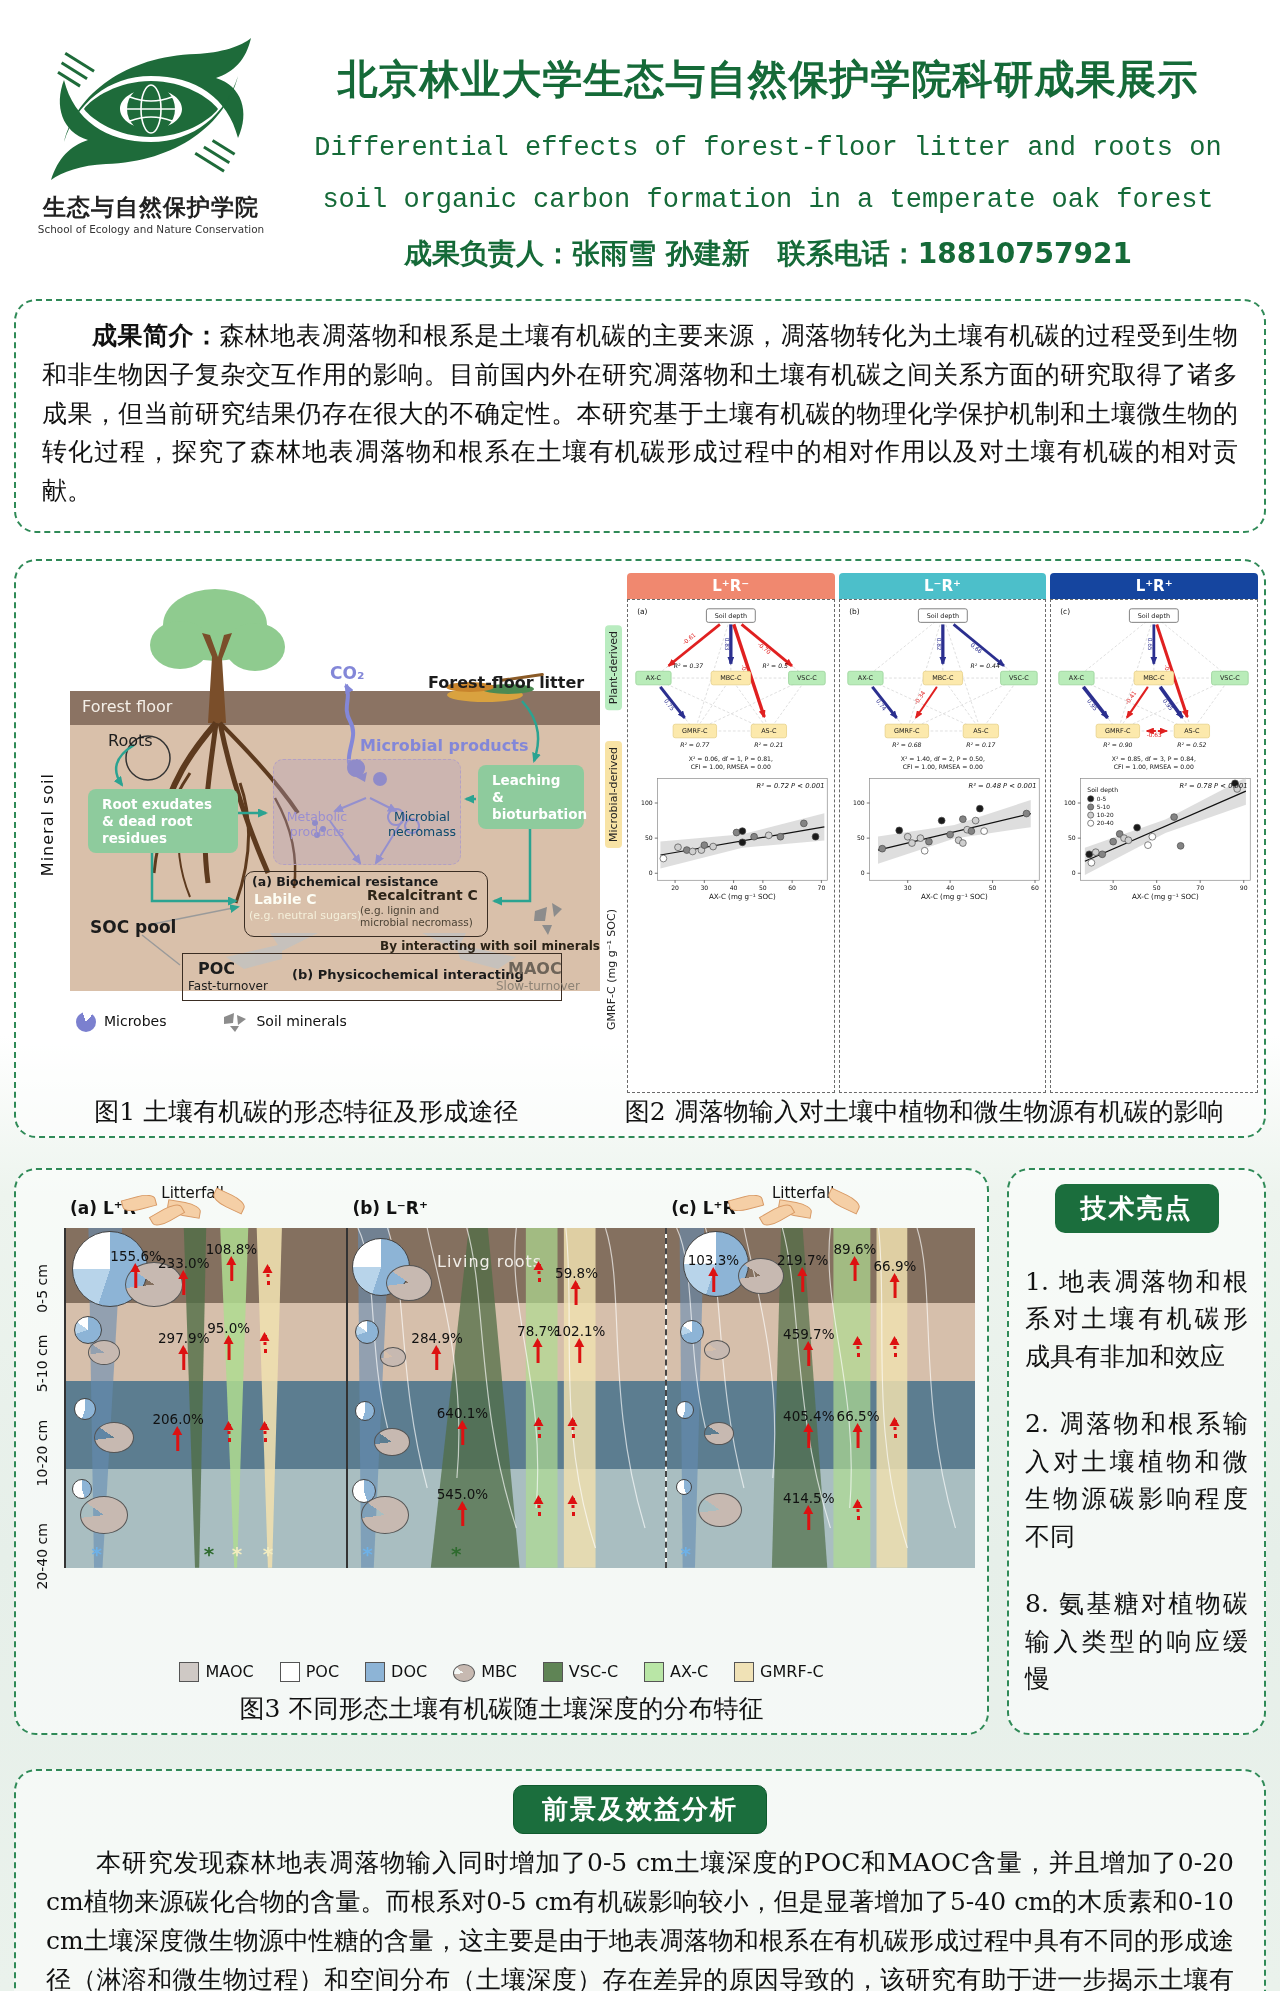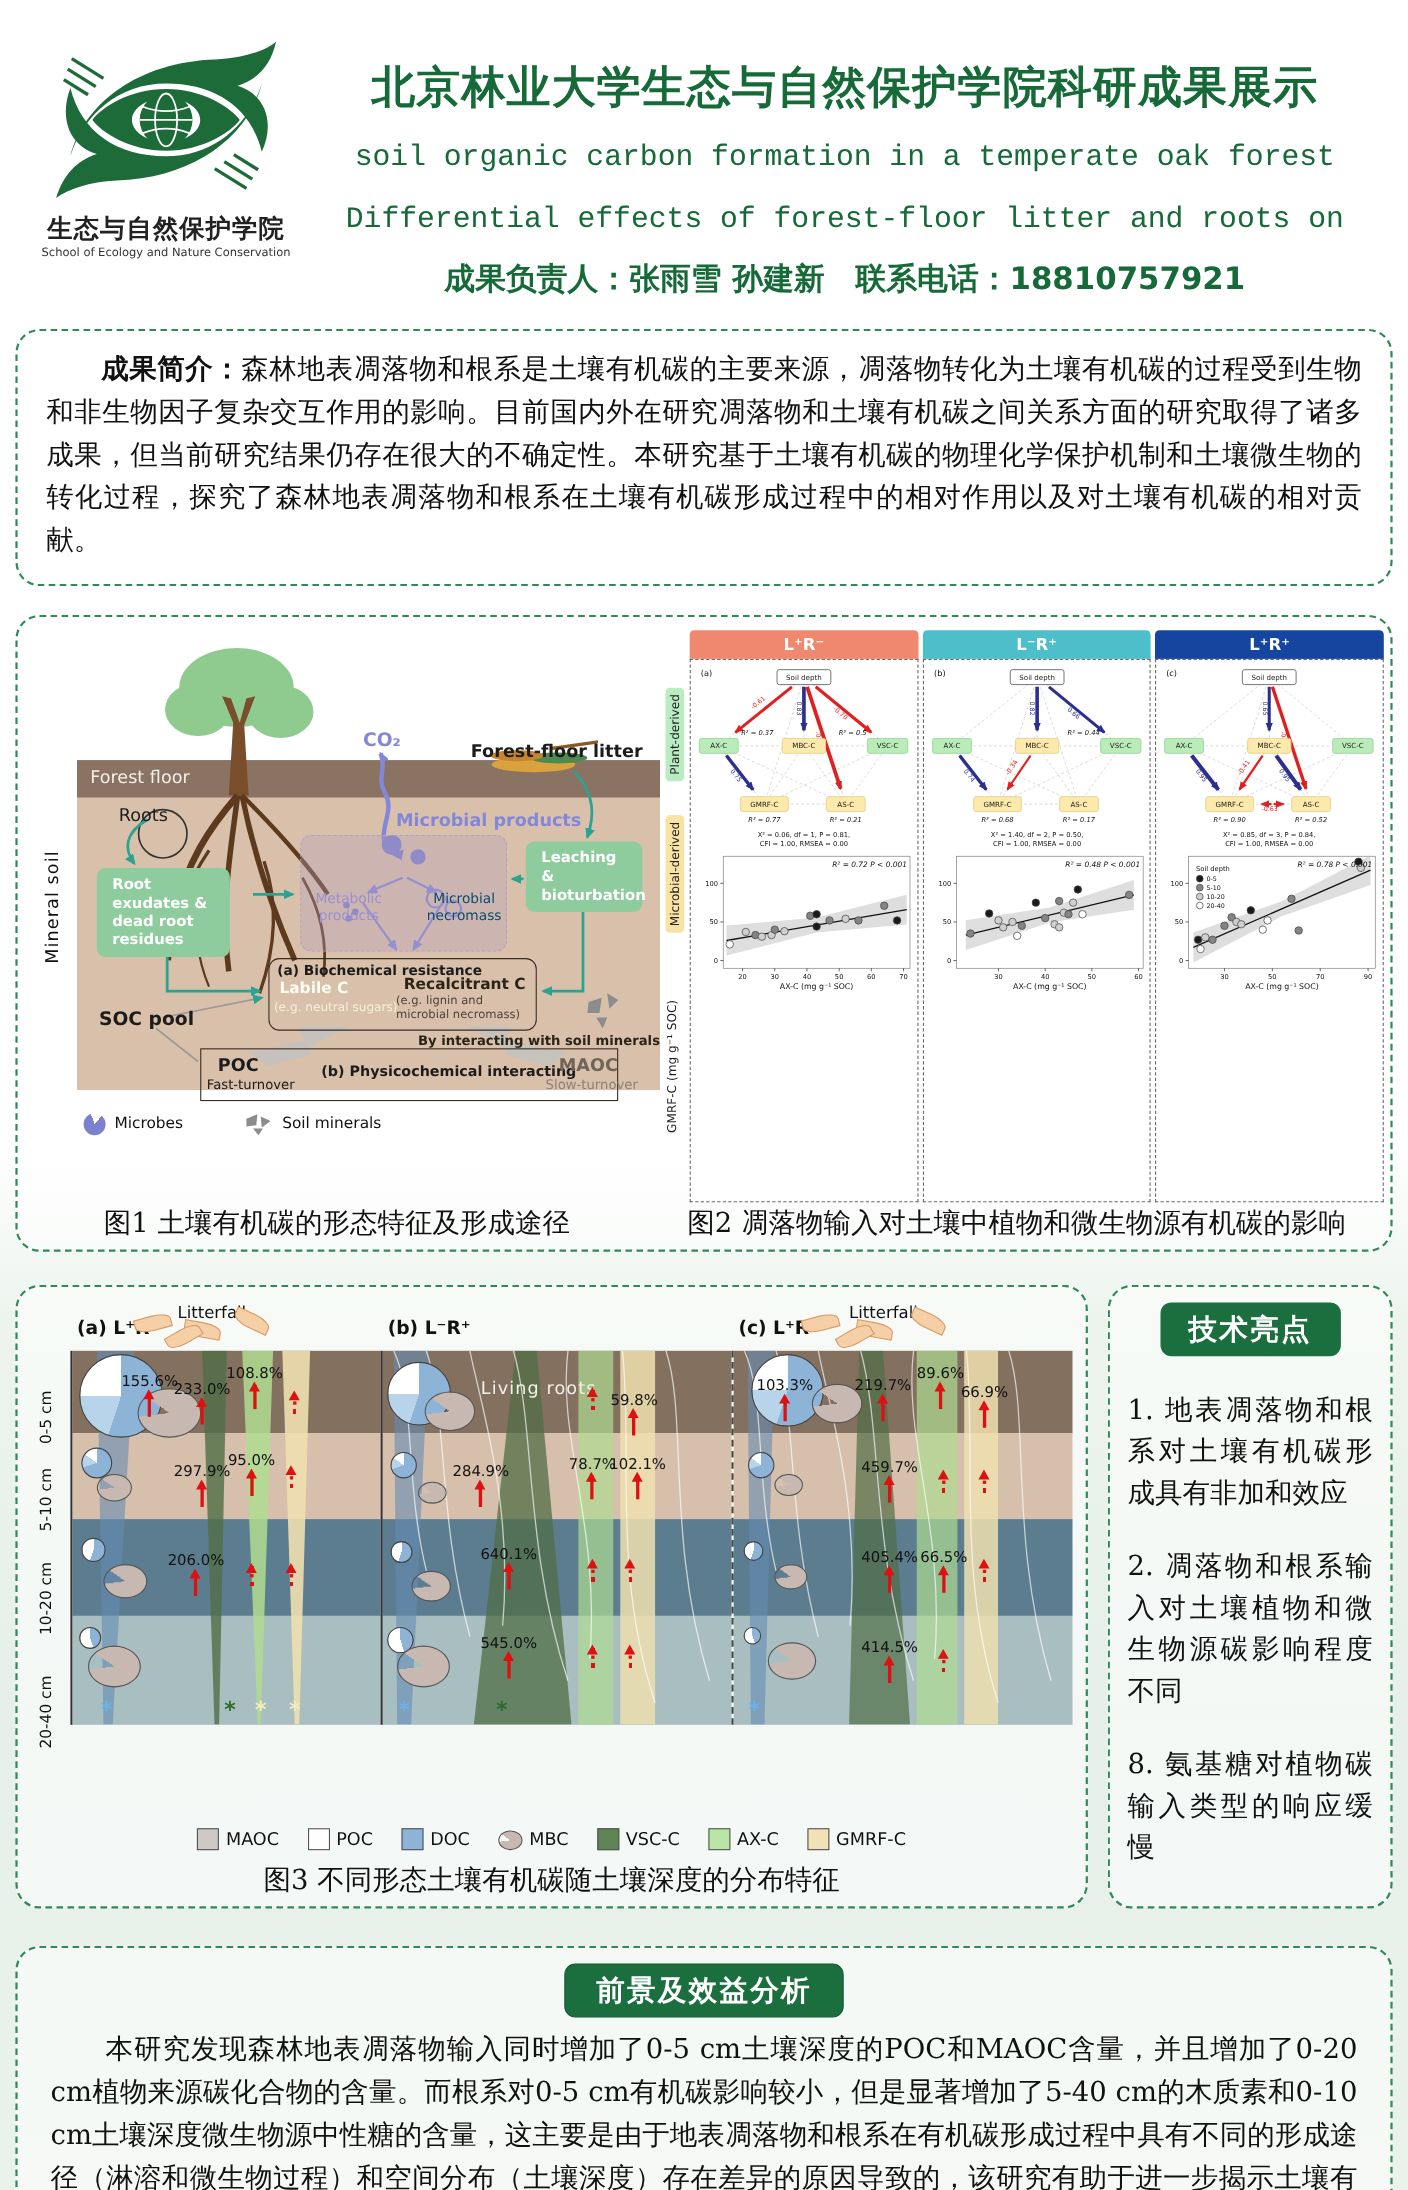--- a/index.html
+++ b/index.html
@@ -44,21 +44,21 @@
   .f1-label { position:absolute; font-size:14px; color:#1c1c1c; }
   .f1-floor-lab { left:52px; top:124px; color:#f4efe8; font-size:16px; }
   .f1-mineral { left:8px; top:200px; writing-mode:vertical-rl; transform:rotate(180deg); font-size:16px; color:#111; letter-spacing:1px; }
   .f1-roots-lab { left:78px; top:158px; font-size:16px; }
   .f1-co2 { left:300px; top:90px; color:#8387d8; font-size:17px; font-weight:bold; }
   .f1-litter-lab { left:398px; top:100px; font-size:16px; font-weight:bold; }
   .f1-mp { left:330px; top:163px; color:#8387d8; font-weight:bold; font-size:16px; }
   .f1-met { left:252px; top:236px; color:#9a8fd0; font-size:12.5px; width:70px; text-align:center;}
   .f1-nec { left:352px; top:236px; color:#0c4a6e; font-size:12.5px; width:80px; text-align:center;}
   .gbox { position:absolute; background:#8ecb9d; color:#fff; font-weight:bold; border-radius:8px; padding:7px 14px; font-size:13.5px; line-height:1.25; }
-  .f1-exu { left:58px; top:216px; width:121px; }
+  .f1-exu { left:58px; top:216px; width:150px; }
   .f1-lea { left:448px; top:192px; width:106px; }
   .f1-pmbox { position:absolute; left:243px; top:186px; width:188px; height:106px; background:rgba(180,160,190,.35); border:1.5px dashed #b3a0c4; border-radius:10px; }
   .f1-abox { position:absolute; left:214px; top:298px; width:244px; height:66px; border:1.5px solid #3a2d23; border-radius:10px; }
   .f1-abox-lab { left:222px; top:301px; font-size:12.5px; font-weight:bold; color:#1c1c1c;}
   .f1-labile { left:224px; top:318px; color:#fdfdf4; font-weight:bold; font-size:14px;}
   .f1-labile-sub { left:219px; top:336px; color:#f4efda; font-size:11px;}
   .f1-recal { left:337px; top:314px; color:#2d2418; font-weight:bold; font-size:14px;}
   .f1-recal-sub { left:330px; top:331px; color:#4c4336; font-size:10.5px; width:125px; line-height:1.2;}
   .f1-interact { left:350px; top:366px; font-size:12px; font-weight:bold; color:#2b2317;}
   .f1-soc { left:60px; top:344px; font-size:17px; font-weight:bold; }
@@ -157,22 +157,22 @@
         <line x1="81" y1="75" x2="129" y2="75"></line>
         <path d="M84 63 Q105 71 126 63"></path>
         <path d="M84 87 Q105 79 126 87"></path>
       </g>
     </svg>
     <div class="logo-cn">生态与自然保护学院</div>
     <div class="logo-en">School of Ecology and Nature Conservation</div>
   </div>
   <div class="head-right">
     <div class="title">北京林业大学生态与自然保护学院科研成果展示</div>
+    <div class="subtitle">Differential effects of forest-floor litter and roots on</div>
     <div class="subtitle subtitle2">soil organic carbon formation in a temperate oak forest</div>
-    <div class="subtitle">Differential effects of forest-floor litter and roots on</div>
     <div class="contact">成果负责人：张雨雪 孙建新　联系电话：18810757921</div>
   </div>
 </div>
 
 <div class="dbox intro-box">
   <p class="cn-par indent"><span class="lead">成果简介：</span><span>森林地表凋落物和根系是土壤有机碳的主要来源，凋落物转化为土壤有机碳的过程受到生物和非生物因子复杂交互作用的影响。目前国内外在研究凋落物和土壤有机碳之间关系方面的研究取得了诸多成果，但当前研究结果仍存在很大的不确定性。本研究基于土壤有机碳的物理化学保护机制和土壤微生物的转化过程，探究了森林地表凋落物和根系在土壤有机碳形成过程中的相对作用以及对土壤有机碳的相对贡献。</span></p>
 </div>
 
 <div class="dbox figs-box">
   <div class="figs-flex">

